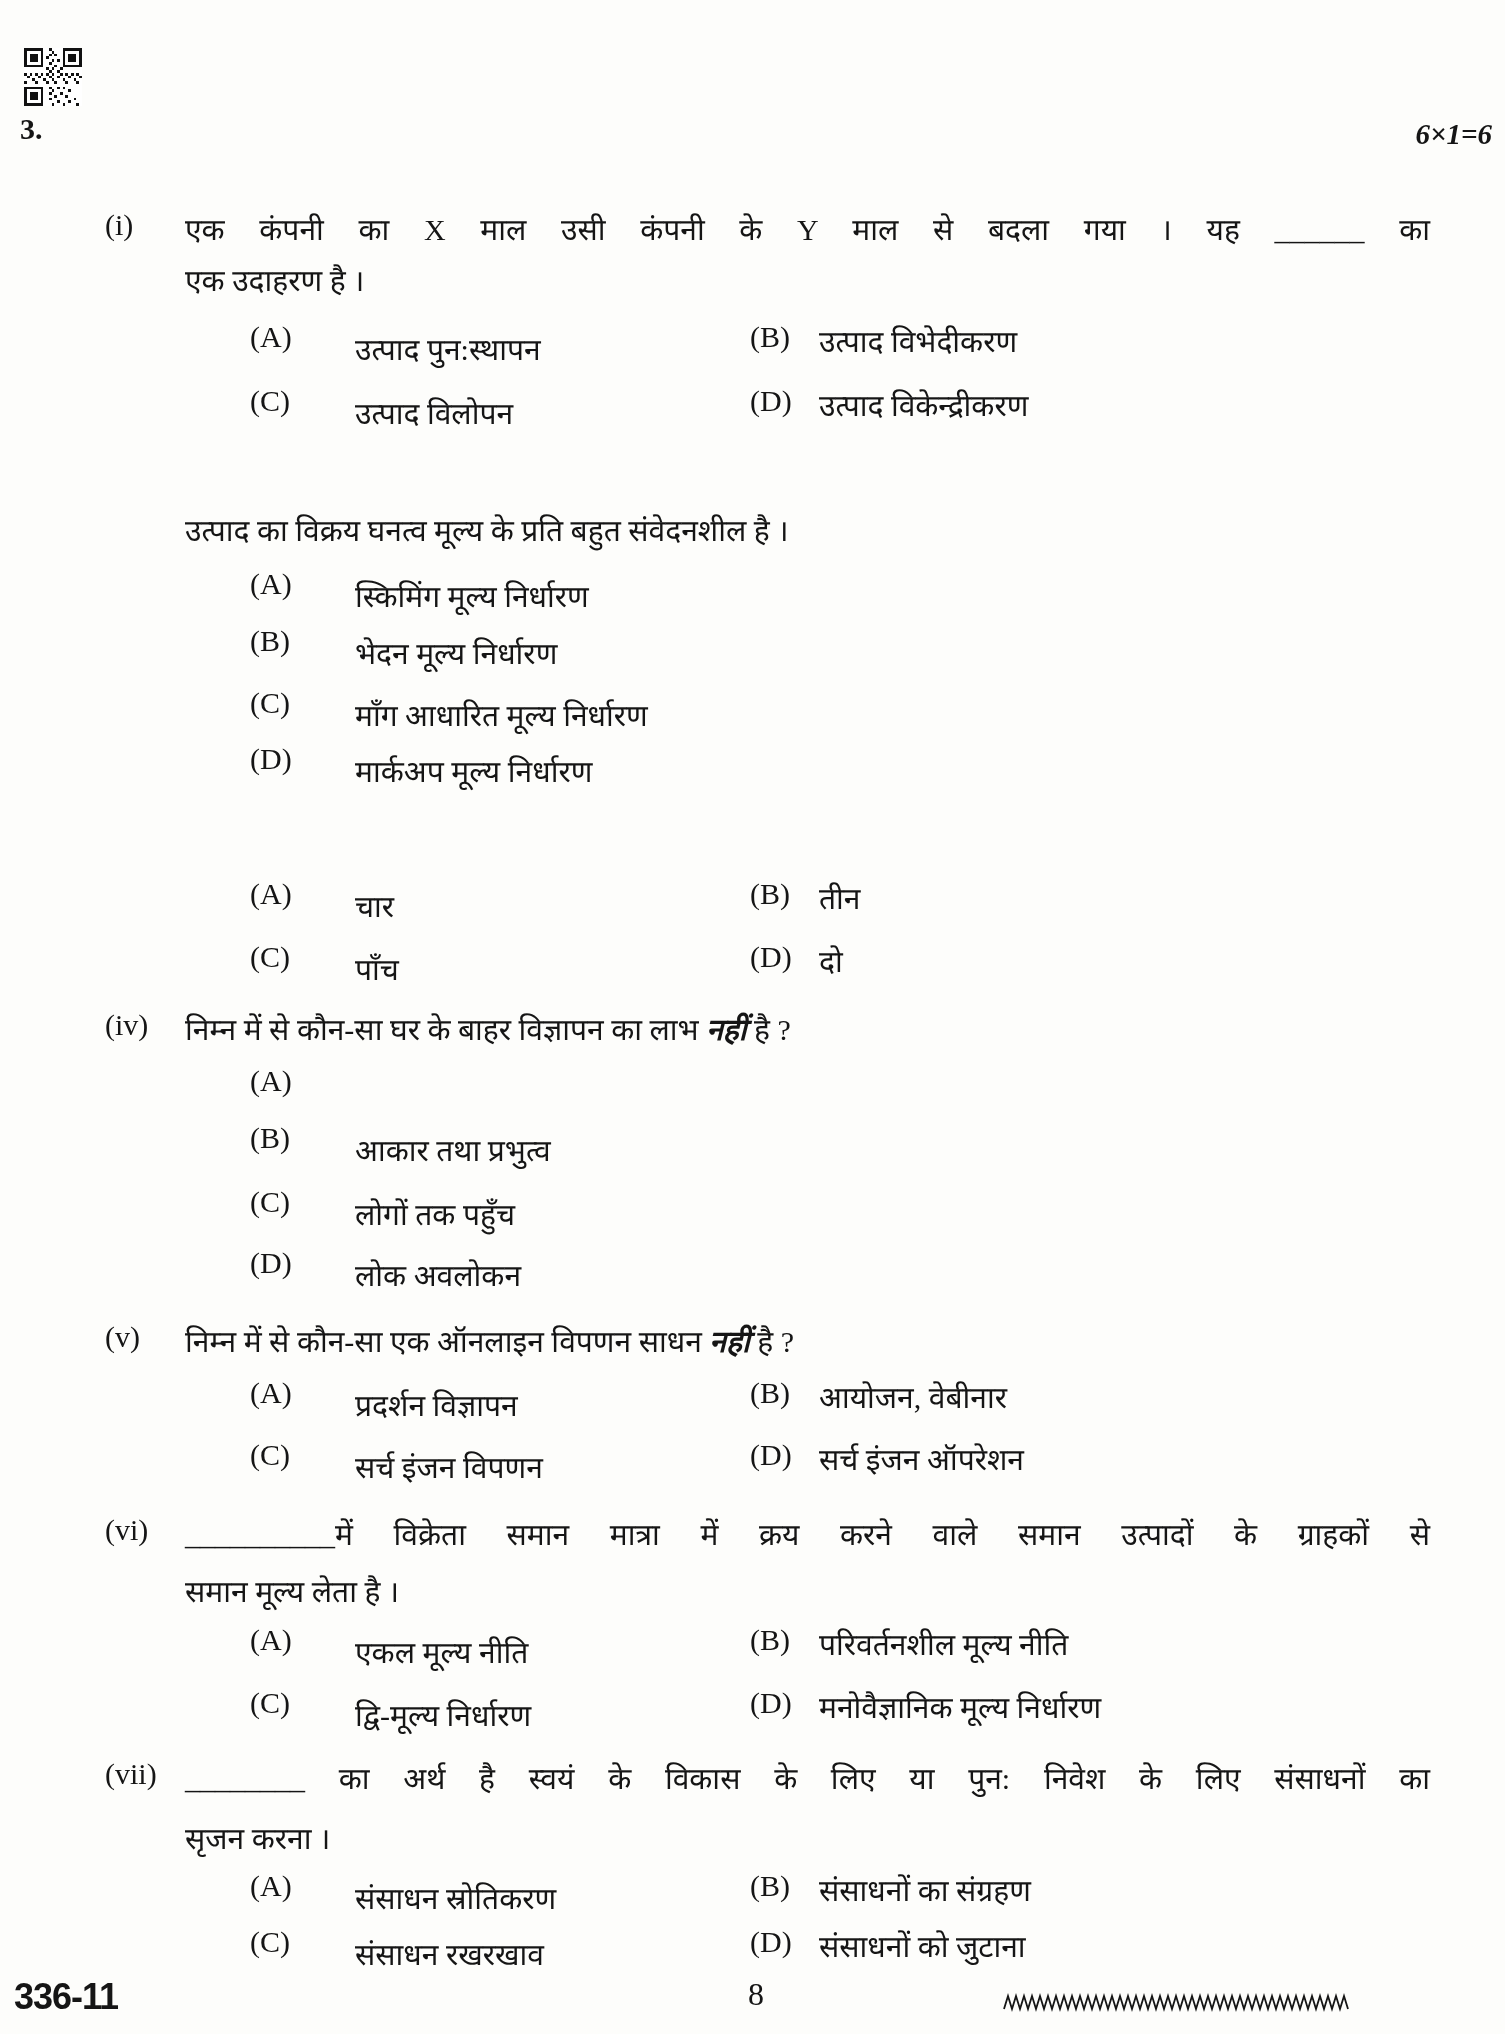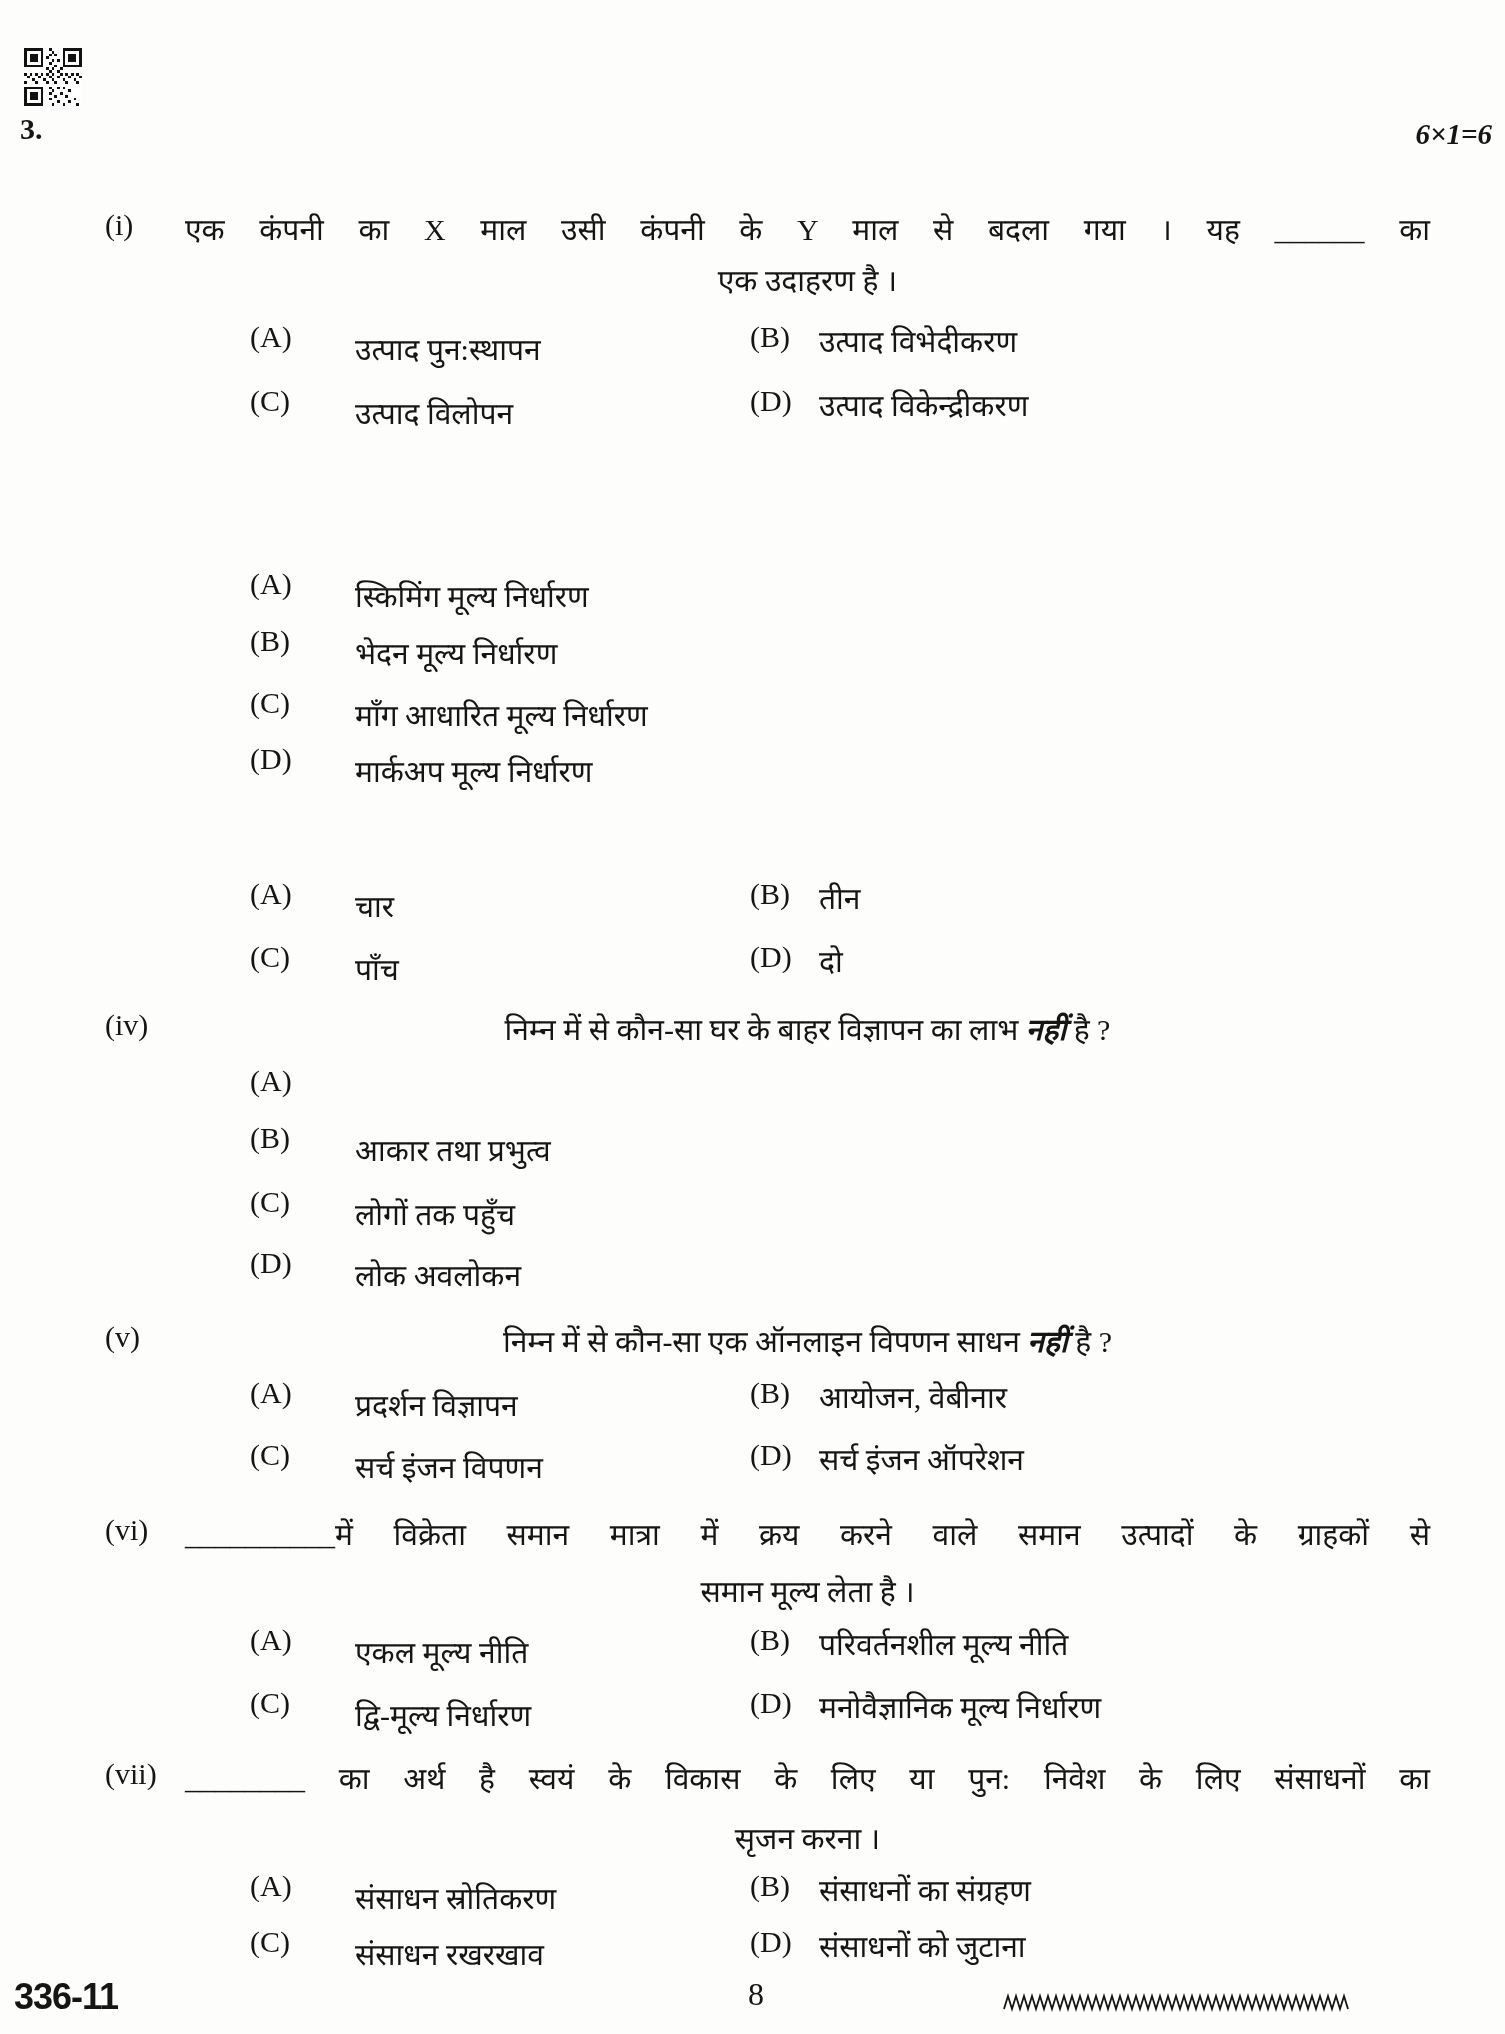--- a/index.html
+++ b/index.html
@@ -12,21 +12,21 @@
     font-family: "Liberation Serif", "DejaVu Serif", serif;
     font-size: 30px;
     color: #151515;
     overflow: hidden;
   }
   .line { position: absolute; left: 0; width: 100%; height: 52px; }
   .abs  { position: absolute; white-space: nowrap; }
   
   .secnum { left: 20px;  font-weight: bold; }
   .qn     { left: 105px; }
-  .qt     { left: 185px; width: 1245px; text-align: center; }
+  .qt     { left: 185px; width: 1245px; }
   .just   { white-space: normal; text-align: justify; text-align-last: justify; }
   .oL1    { left: 250px; }
   .oT1    { left: 355px; margin-top: 8px; }
   .oL2    { left: 750px; }
   .oT2    { left: 819px; }
   .emnum  { font-style: italic; font-weight: bold; }
   .emword { font-style: italic; font-weight: bold; }
   .marks  { right: 13px; font-style: italic; font-weight: 600; font-size: 29px; font-family: Liberation Serif, serif; }
   .qr     { position: absolute; left: 24px; top: 46px; }
   .papercode {
@@ -80,20 +80,23 @@
     <span class="abs oL2">(B)</span>
     <span class="abs oT2">उत्पाद विभेदीकरण</span>
   </div>
   <div class="line" style="top:384px">
     <span class="abs oL1">(C)</span>
     <span class="abs oT1">उत्पाद विलोपन</span>
     <span class="abs oL2">(D)</span>
     <span class="abs oT2">उत्पाद विकेन्द्रीकरण</span>
   </div>
 
+  <div class="line" style="top:509px">
+    <span class="abs qt">उत्पाद का विक्रय घनत्व मूल्य के प्रति बहुत संवेदनशील है ।</span>
+  </div>
   <div class="line" style="top:567px">
     <span class="abs oL1">(A)</span>
     <span class="abs oT1">स्किमिंग मूल्य निर्धारण</span>
   </div>
   <div class="line" style="top:624px">
     <span class="abs oL1">(B)</span>
     <span class="abs oT1">भेदन मूल्य निर्धारण</span>
   </div>
   <div class="line" style="top:686px">
     <span class="abs oL1">(C)</span>

